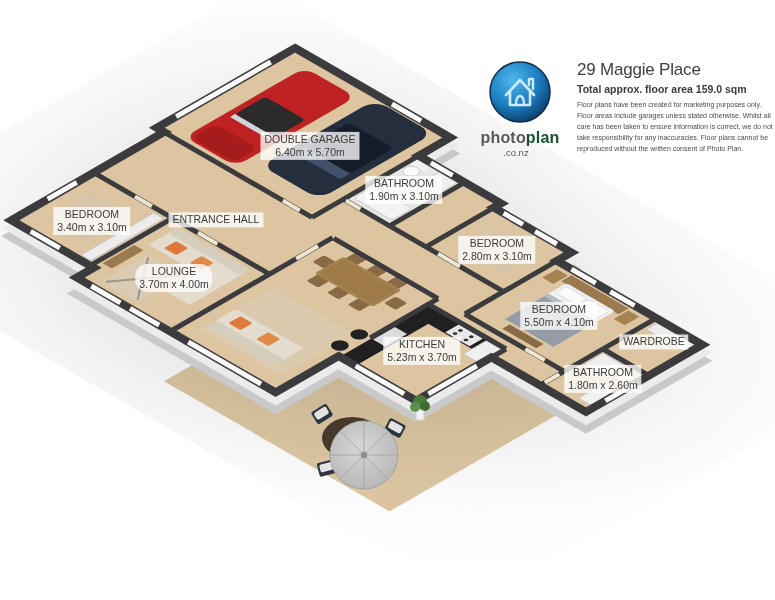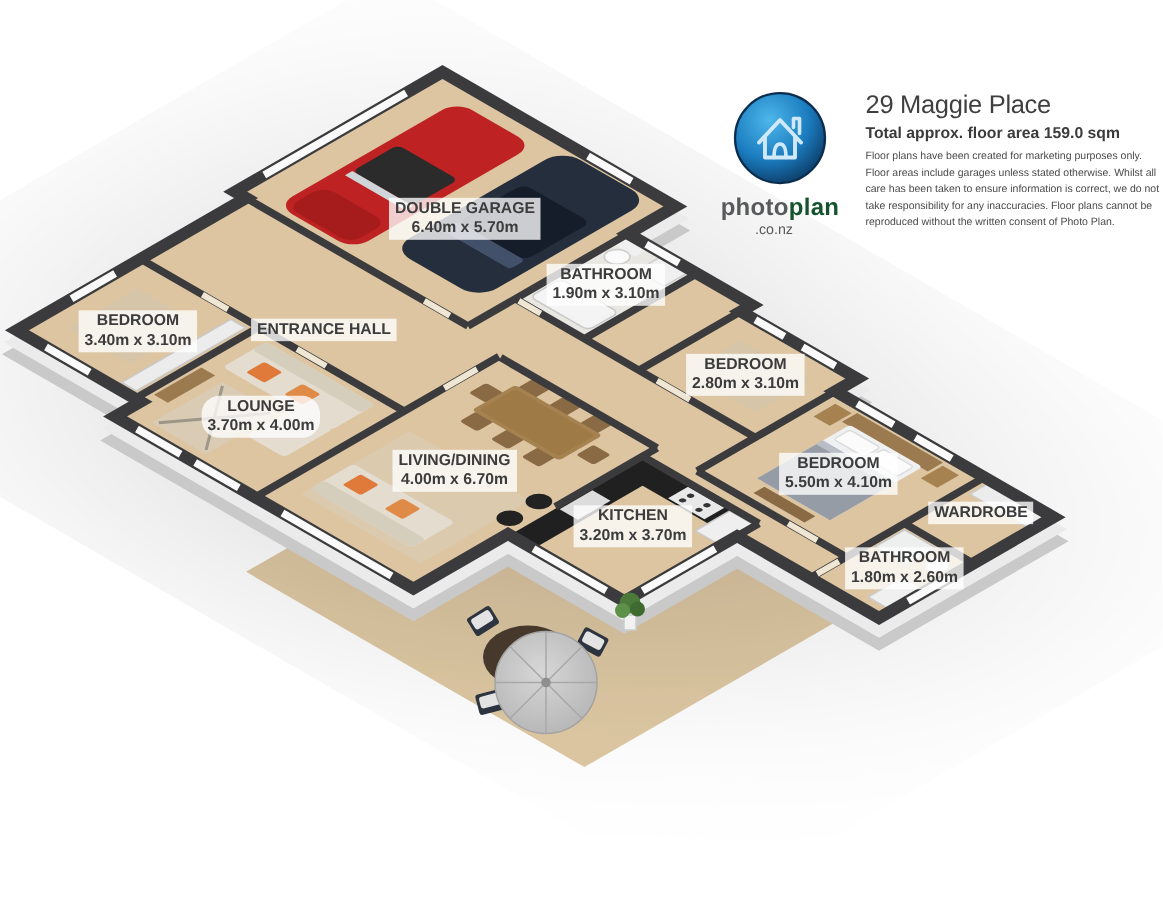--- a/index.html
+++ b/index.html
@@ -16,21 +16,21 @@
   .vline{width:3px;background:#3a6fa8;align-self:stretch;margin:2px 9px 0 6px;min-height:104px;}
   .htext{flex:1;}
   .title{font-size:17px;color:#3f3f3f;letter-spacing:-0.2px;line-height:1.15;}
   .subtitle{font-size:10.5px;font-weight:bold;color:#3b3b3b;margin-top:3px;}
   .disclaimer{font-size:7px;color:#4a4a4a;line-height:1.6;margin-top:4px;width:200px;}
 
   
   .labels{position:absolute;left:0;top:0;width:775px;height:600px;pointer-events:none;}
   .room-label{position:absolute;transform:translate(-50%,-50%);
               background:rgba(255,255,255,0.78);color:#3c3c3c;
-              font-size:10.5px;font-weight:bold;text-align:center;
+              font-size:10.5px;font-weight:normal;text-align:center;
               padding:1px 4px;line-height:1.25;white-space:nowrap;}
 </style>
 </head>
 <body>
 
 <div class="stage">
 
   <svg class="plan-svg" width="775" height="600" viewBox="0 0 775 600">
     <defs>
       <radialGradient id="logoGrad" cx="38%" cy="30%" r="80%">
@@ -244,34 +244,30 @@
         <div>3.40m x 3.10m</div>
       </div>
       <div class="room-label" style="left: 497px; top: 250px;">
         <div>BEDROOM</div>
         <div>2.80m x 3.10m</div>
       </div>
       <div class="room-label" style="left: 174px; top: 278px; border-radius: 12px;">
         <div>LOUNGE</div>
         <div>3.70m x 4.00m</div>
       </div>
-      <div class="room-label" style="left: 303px; top: 314px;">
-        <div>LIVING/DINING</div>
-        <div>4.00m x 6.70m</div>
-      </div>
       <div class="room-label" style="left: 559px; top: 316px;">
         <div>BEDROOM</div>
         <div>5.50m x 4.10m</div>
       </div>
       <div class="room-label" style="left: 654px; top: 342px;">
         <div>WARDROBE</div>
       </div>
       <div class="room-label" style="left: 422px; top: 351px;">
         <div>KITCHEN</div>
-        <div>3.20m x 3.70m</div>
+        <div>5.23m x 3.70m</div>
       </div>
       <div class="room-label" style="left: 603px; top: 379px;">
         <div>BATHROOM</div>
         <div>1.80m x 2.60m</div>
       </div>
     </div>
 
 </div>
 
 </body></html>

